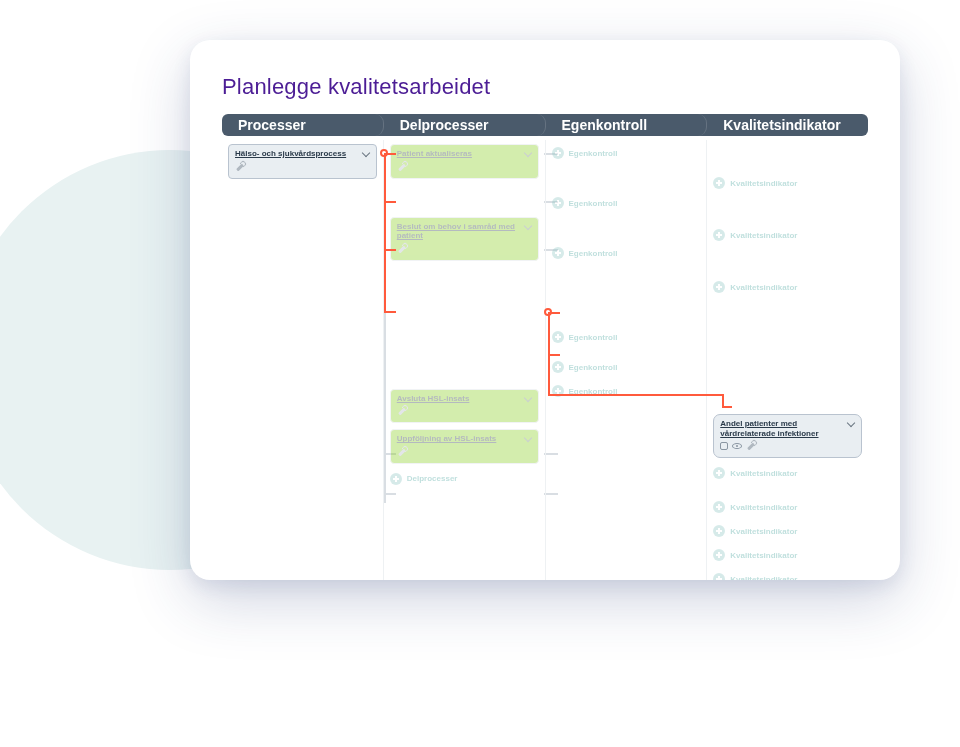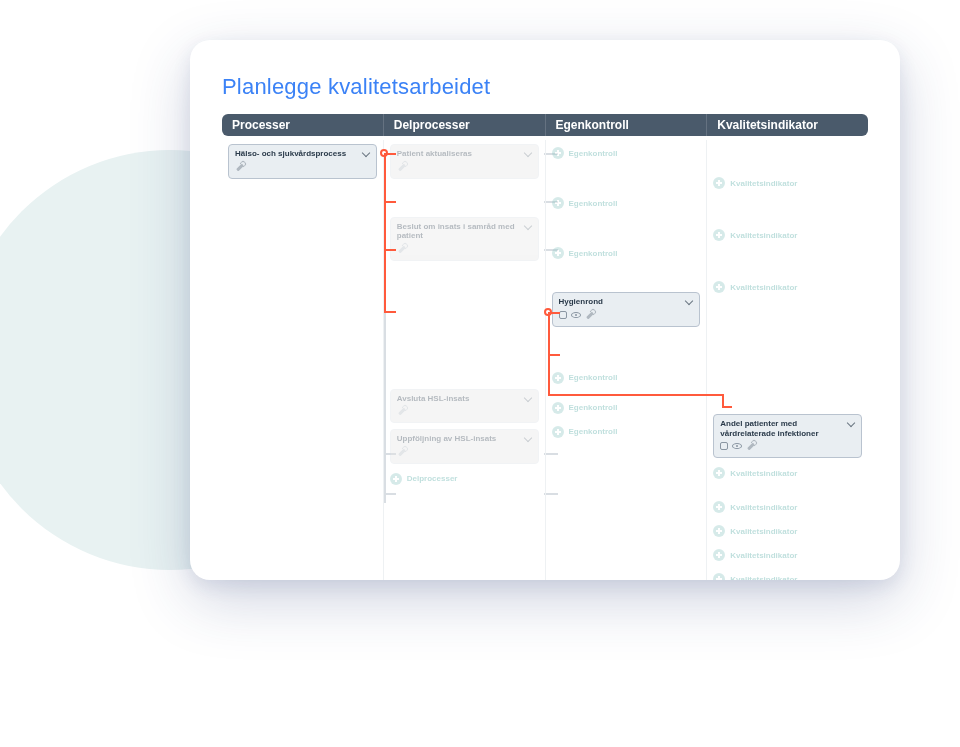--- a/index.html
+++ b/index.html
@@ -24,75 +24,77 @@
     background: #ffffff;
     border-radius: 20px;
     box-shadow: 0 20px 60px rgba(40,60,120,0.22), 0 6px 18px rgba(40,60,120,0.10);
     z-index: 2;
     padding: 34px 32px 10px 32px;
     overflow: hidden;
   }
   .page-title {
     font-size: 22px;
     font-weight: 500;
-    color: #3b82f6;
+    color: #4c1d95;
     margin-bottom: 14px;
     letter-spacing: 0.2px;
   }
   .columns-header {
     display: flex;
     background: #4a5a6b;
     border-radius: 6px;
     overflow: hidden;
     height: 22px;
   }
   .columns-header .col {
     flex: 1;
     color: #ffffff;
-    font-size: 12px;
+    font-size: 14px;
     font-weight: 600;
     line-height: 22px;
-    padding-left: 10px;
+    padding-left: 16px;
     border-right: 1px solid rgba(255,255,255,0.15);
+    border-radius: 9px;
   }
   .columns-header .col:last-child { border-right: none; }
 
   .grid {
     display: flex;
     position: relative;
     margin-top: 4px;
     height: 440px;
   }
   .col-body {
     flex: 1;
     position: relative;
     padding: 4px 6px;
     border-right: 1px solid #eef1f3;
   }
   .col-body:last-child { border-right: none; }
 
   .card {
     border: 1px solid #d8dde3;
     border-radius: 4px;
-    background: #e5e5e5;
+    background: #84cc16;
     margin-bottom: 6px;
     padding: 4px 6px 6px 6px;
     position: relative;
   }
   .card.dim { opacity: 0.35; }
   .card.active {
     background: #e9eef2;
     border-color: #b9c3cf;
   }
   .card .title {
     font-size: 8px;
     font-weight: 700;
     color: #2a3a4a;
     line-height: 1.2;
     padding-right: 14px;
+    text-decoration: underline;
   }
   .card .tools {
     margin-top: 3px;
     display: flex;
     gap: 4px;
     align-items: center;
   }
   .wrench {
     width: 10px; height: 10px;
     display: inline-block;
@@ -176,21 +178,21 @@
   
   .line { position:absolute; background:#d9dee3; z-index:0; }
   .line.red { background:#ff5a3c; z-index:1; }
   .node { position:absolute; width:8px;height:8px;border-radius:50%;background:#fff;border:2px solid #d9dee3; z-index:1;}
   .node.red { border-color:#ff5a3c; }
   .sp2 { height: 16px; }
 
   .kv-pill { margin-top: 4px; }
 
   .col3-stack .card { min-height: 34px; }
-  .col4-stack .card { min-height: 40px; }
+  .col4-stack .card { min-height: 40px; border-radius: 7px; }
 
 </style>
 </head>
 <body>
 
 <div class="bg-circle"></div>
 
 <div class="app-window">
   <h1 class="page-title">Planlegge kvalitetsarbeidet</h1>
 
@@ -251,21 +253,21 @@
       <div class="card dim">
         <div class="title">Patient aktualiseras</div>
         <div class="chev"></div>
         <div class="tools">
             <span class="wrench"></span>
           </div>
       </div>
       <div class="sp2"></div>
       <div class="sp2"></div>
       <div class="card dim">
-        <div class="title">Beslut om insats i samråd med patient</div>
+        <div class="title">Beslut om behov i samråd med patient</div>
         <div class="chev"></div>
         <div class="tools">
             <span class="wrench"></span>
           </div>
       </div>
       <div class="sp2"></div>
       <div style="height:106px"></div>
       <div class="card dim">
         <div class="title">Avsluta HSL-insats</div>
         <div class="chev"></div>
@@ -297,29 +299,20 @@
         <span class="label">Egenkontroll</span>
       </div>
       <div style="height:26px"></div>
       <div class="ghost-pill">
         <span class="dot"></span>
         <span class="label">Egenkontroll</span>
       </div>
       <div style="height:24px"></div>
 
       <div class="col3-stack">
-        <div class="card active">
-          <div class="title">Hygienrond</div>
-          <div class="chev"></div>
-          <div class="tools">
-            <span class="mini-icon"></span>
-            <span class="mini-eye"></span>
-            <span class="wrench"></span>
-          </div>
-        </div>
       </div>
 
       <div style="height:36px"></div>
       <div class="ghost-pill">
         <span class="dot"></span>
         <span class="label">Egenkontroll</span>
       </div>
       <div style="height:6px"></div>
       <div class="ghost-pill">
         <span class="dot"></span>

